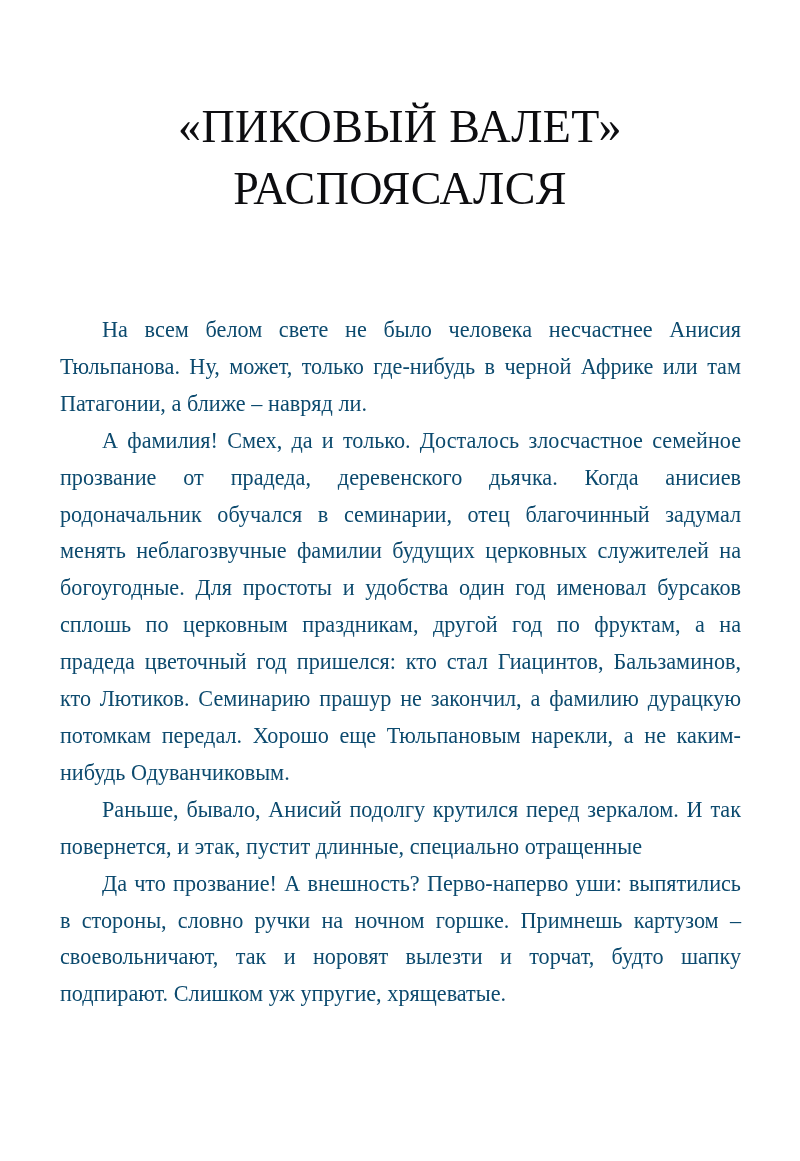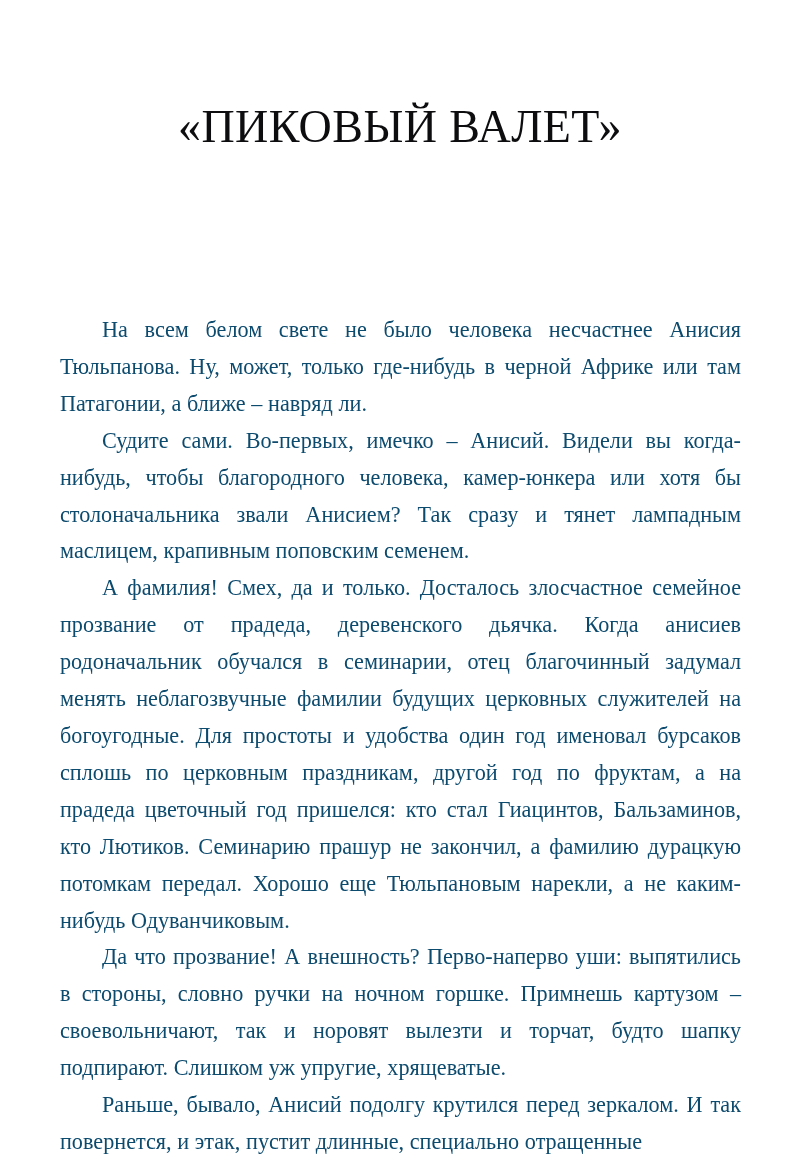--- a/index.html
+++ b/index.html
@@ -77,23 +77,23 @@
     margin-top: 0;
   }
 </style>
 </head>
 <body>
 
 <div class="page">
 
   <h1 class="chapter-title">
     <span class="title-line">«ПИКОВЫЙ ВАЛЕТ»</span>
+    <span class="title-line">РАСПОЯСАЛСЯ</span>
   </h1>
 
   <div class="text-block">
     <p class="para">На всем белом свете не было человека несчастнее Анисия Тюльпанова. Ну, может, только где-нибудь в черной Африке или там Патагонии, а ближе – навряд ли.</p>
-    <p class="para">Судите сами. Во-первых, имечко – Анисий. Видели вы когда-нибудь, чтобы благородного человека, камер-юнкера или хотя бы столоначальника звали Анисием? Так сразу и тянет лампадным маслицем, крапивным поповским семенем.</p>
     <p class="para">А фамилия! Смех, да и только. Досталось злосчастное семейное прозвание от прадеда, деревенского дьячка. Когда анисиев родоначальник обучался в семинарии, отец благочинный задумал менять неблагозвучные фамилии будущих церковных служителей на богоугодные. Для простоты и удобства один год именовал бурсаков сплошь по церковным праздникам, другой год по фруктам, а на прадеда цветочный год пришелся: кто стал Гиацинтов, Бальзаминов, кто Лютиков. Семинарию прашур не закончил, а фамилию дурацкую потомкам передал. Хорошо еще Тюльпановым нарекли, а не каким-нибудь Одуванчиковым.</p>
+    <p class="para">Раньше, бывало, Анисий подолгу крутился перед зеркалом. И так повернется, и этак, пустит длинные, специально отращенные</p>
     <p class="para">Да что прозвание! А внешность? Перво-наперво уши: выпятились в стороны, словно ручки на ночном горшке. Примнешь картузом – своевольничают, так и норовят вылезти и торчат, будто шапку подпирают. Слишком уж упругие, хрящеватые.</p>
-    <p class="para">Раньше, бывало, Анисий подолгу крутился перед зеркалом. И так повернется, и этак, пустит длинные, специально отращенные</p>
   </div>
 
 </div>
 
 </body></html>

